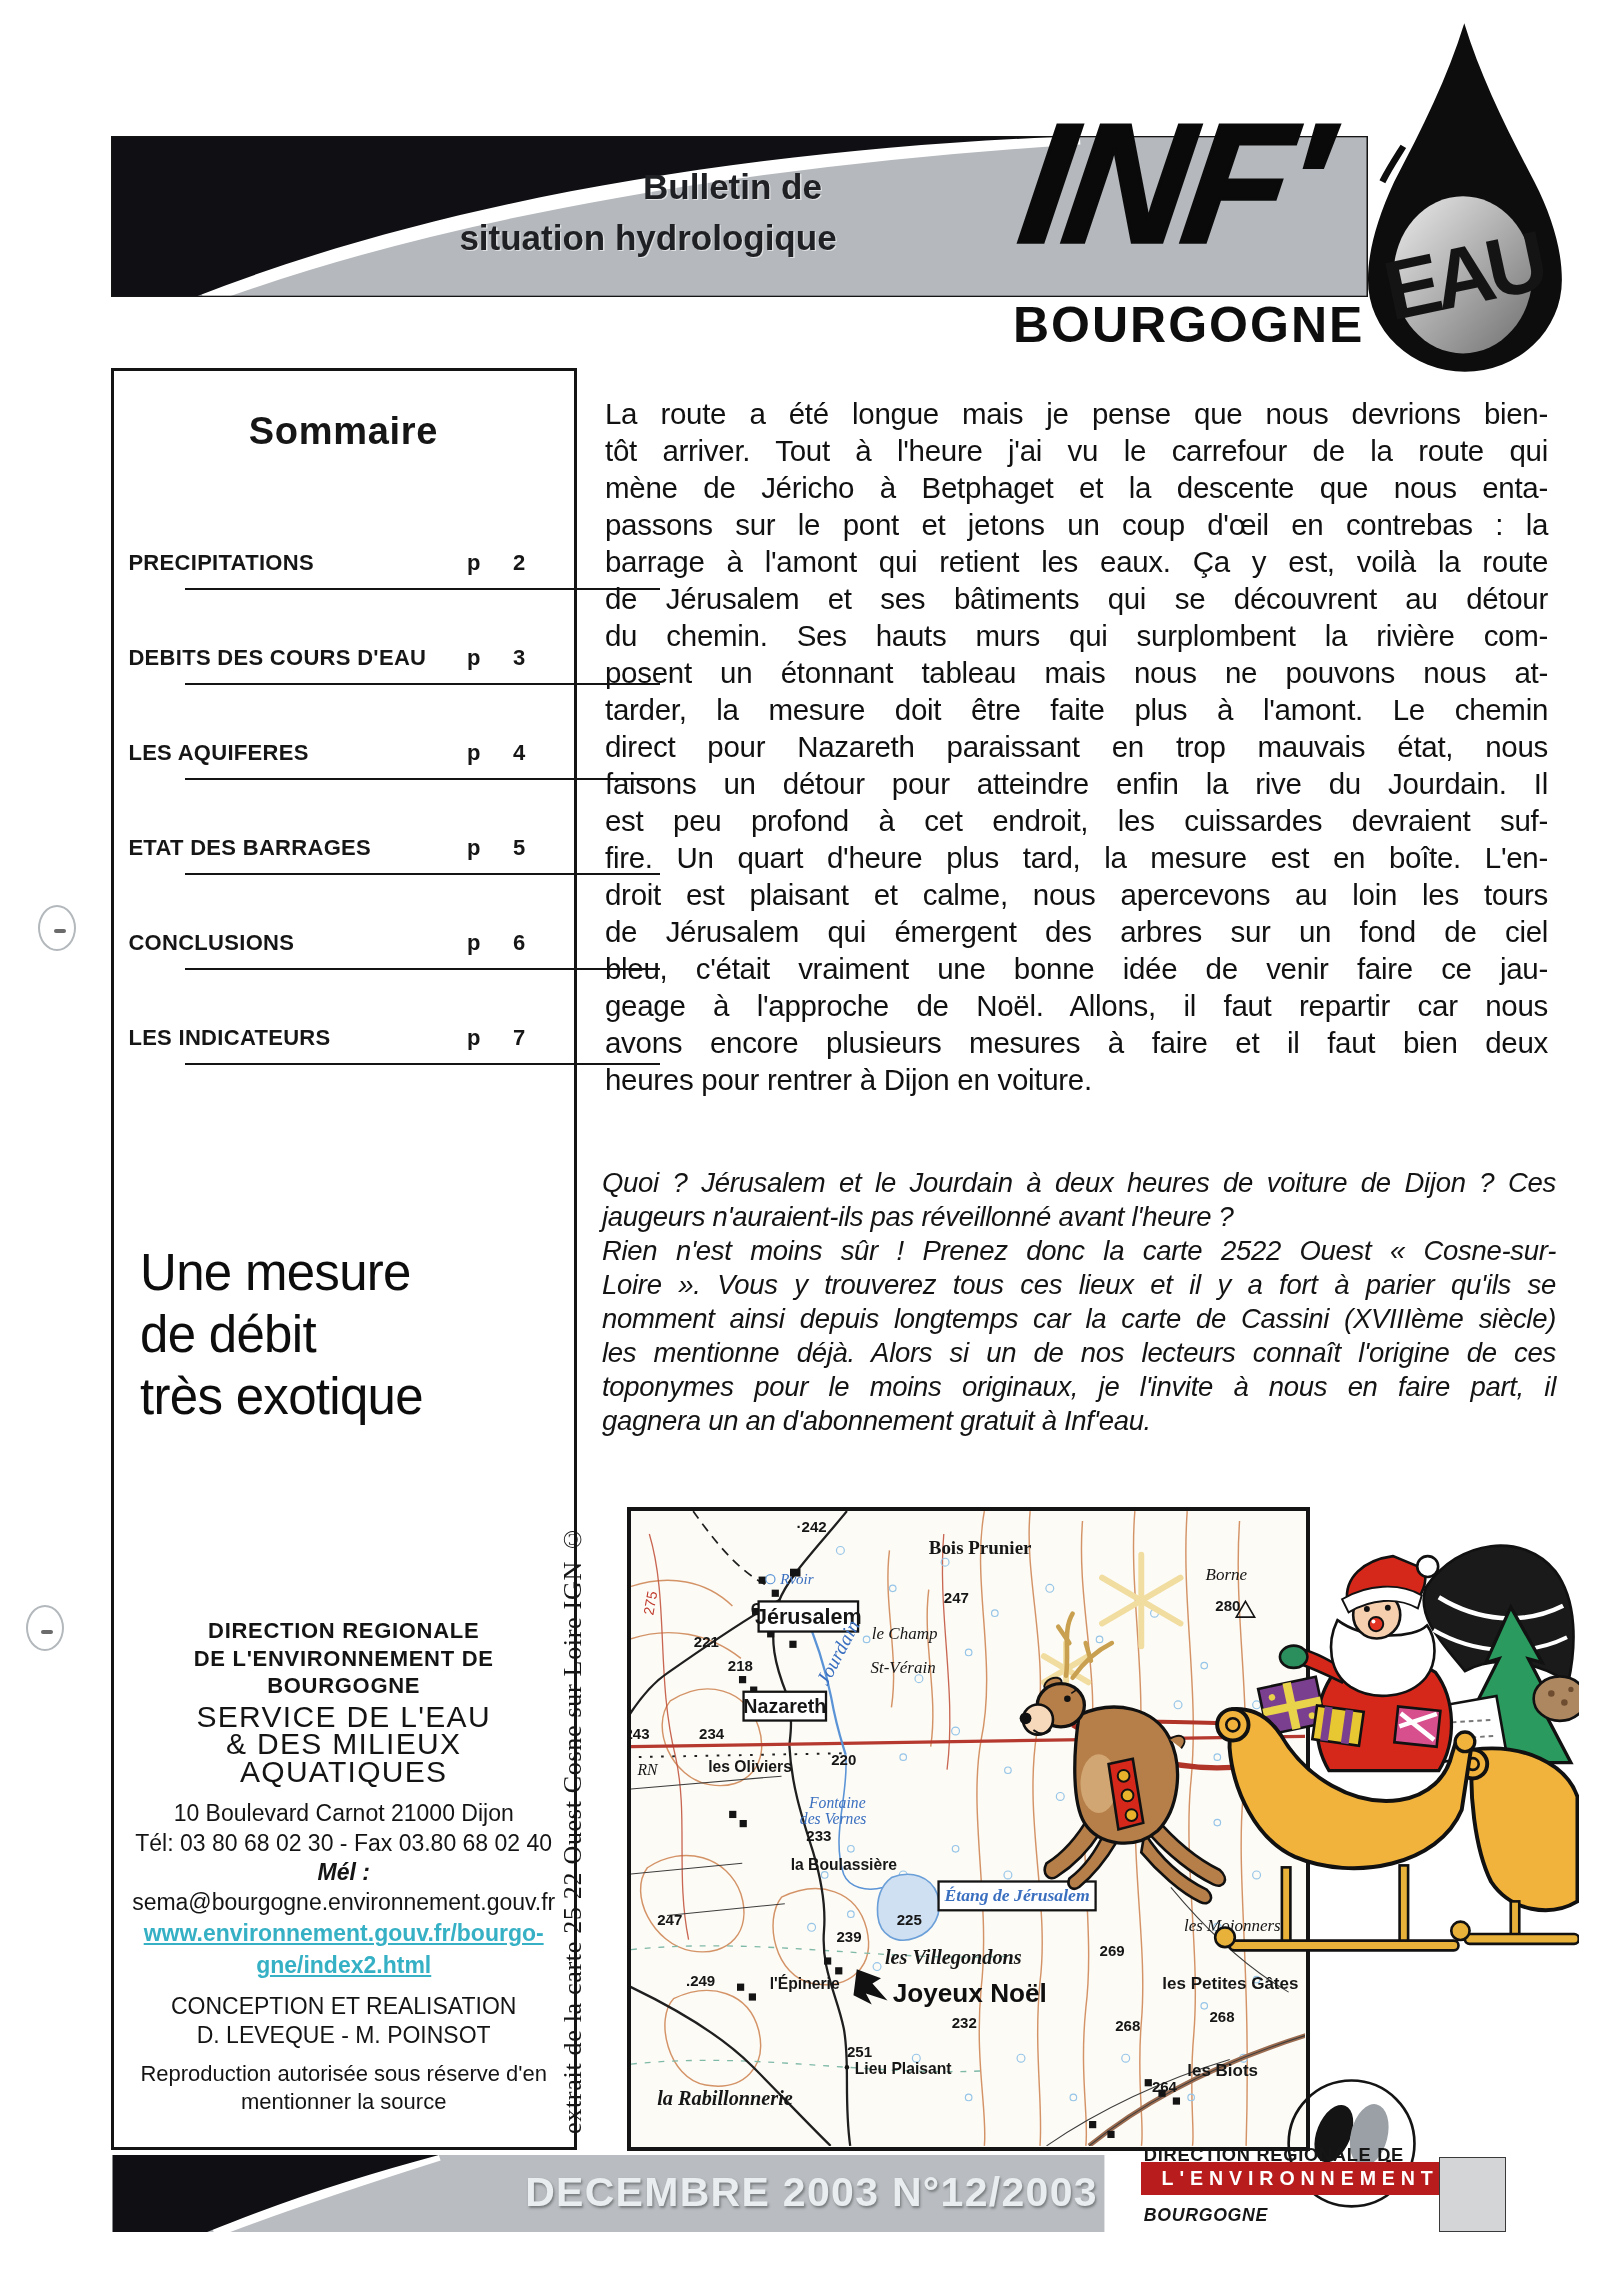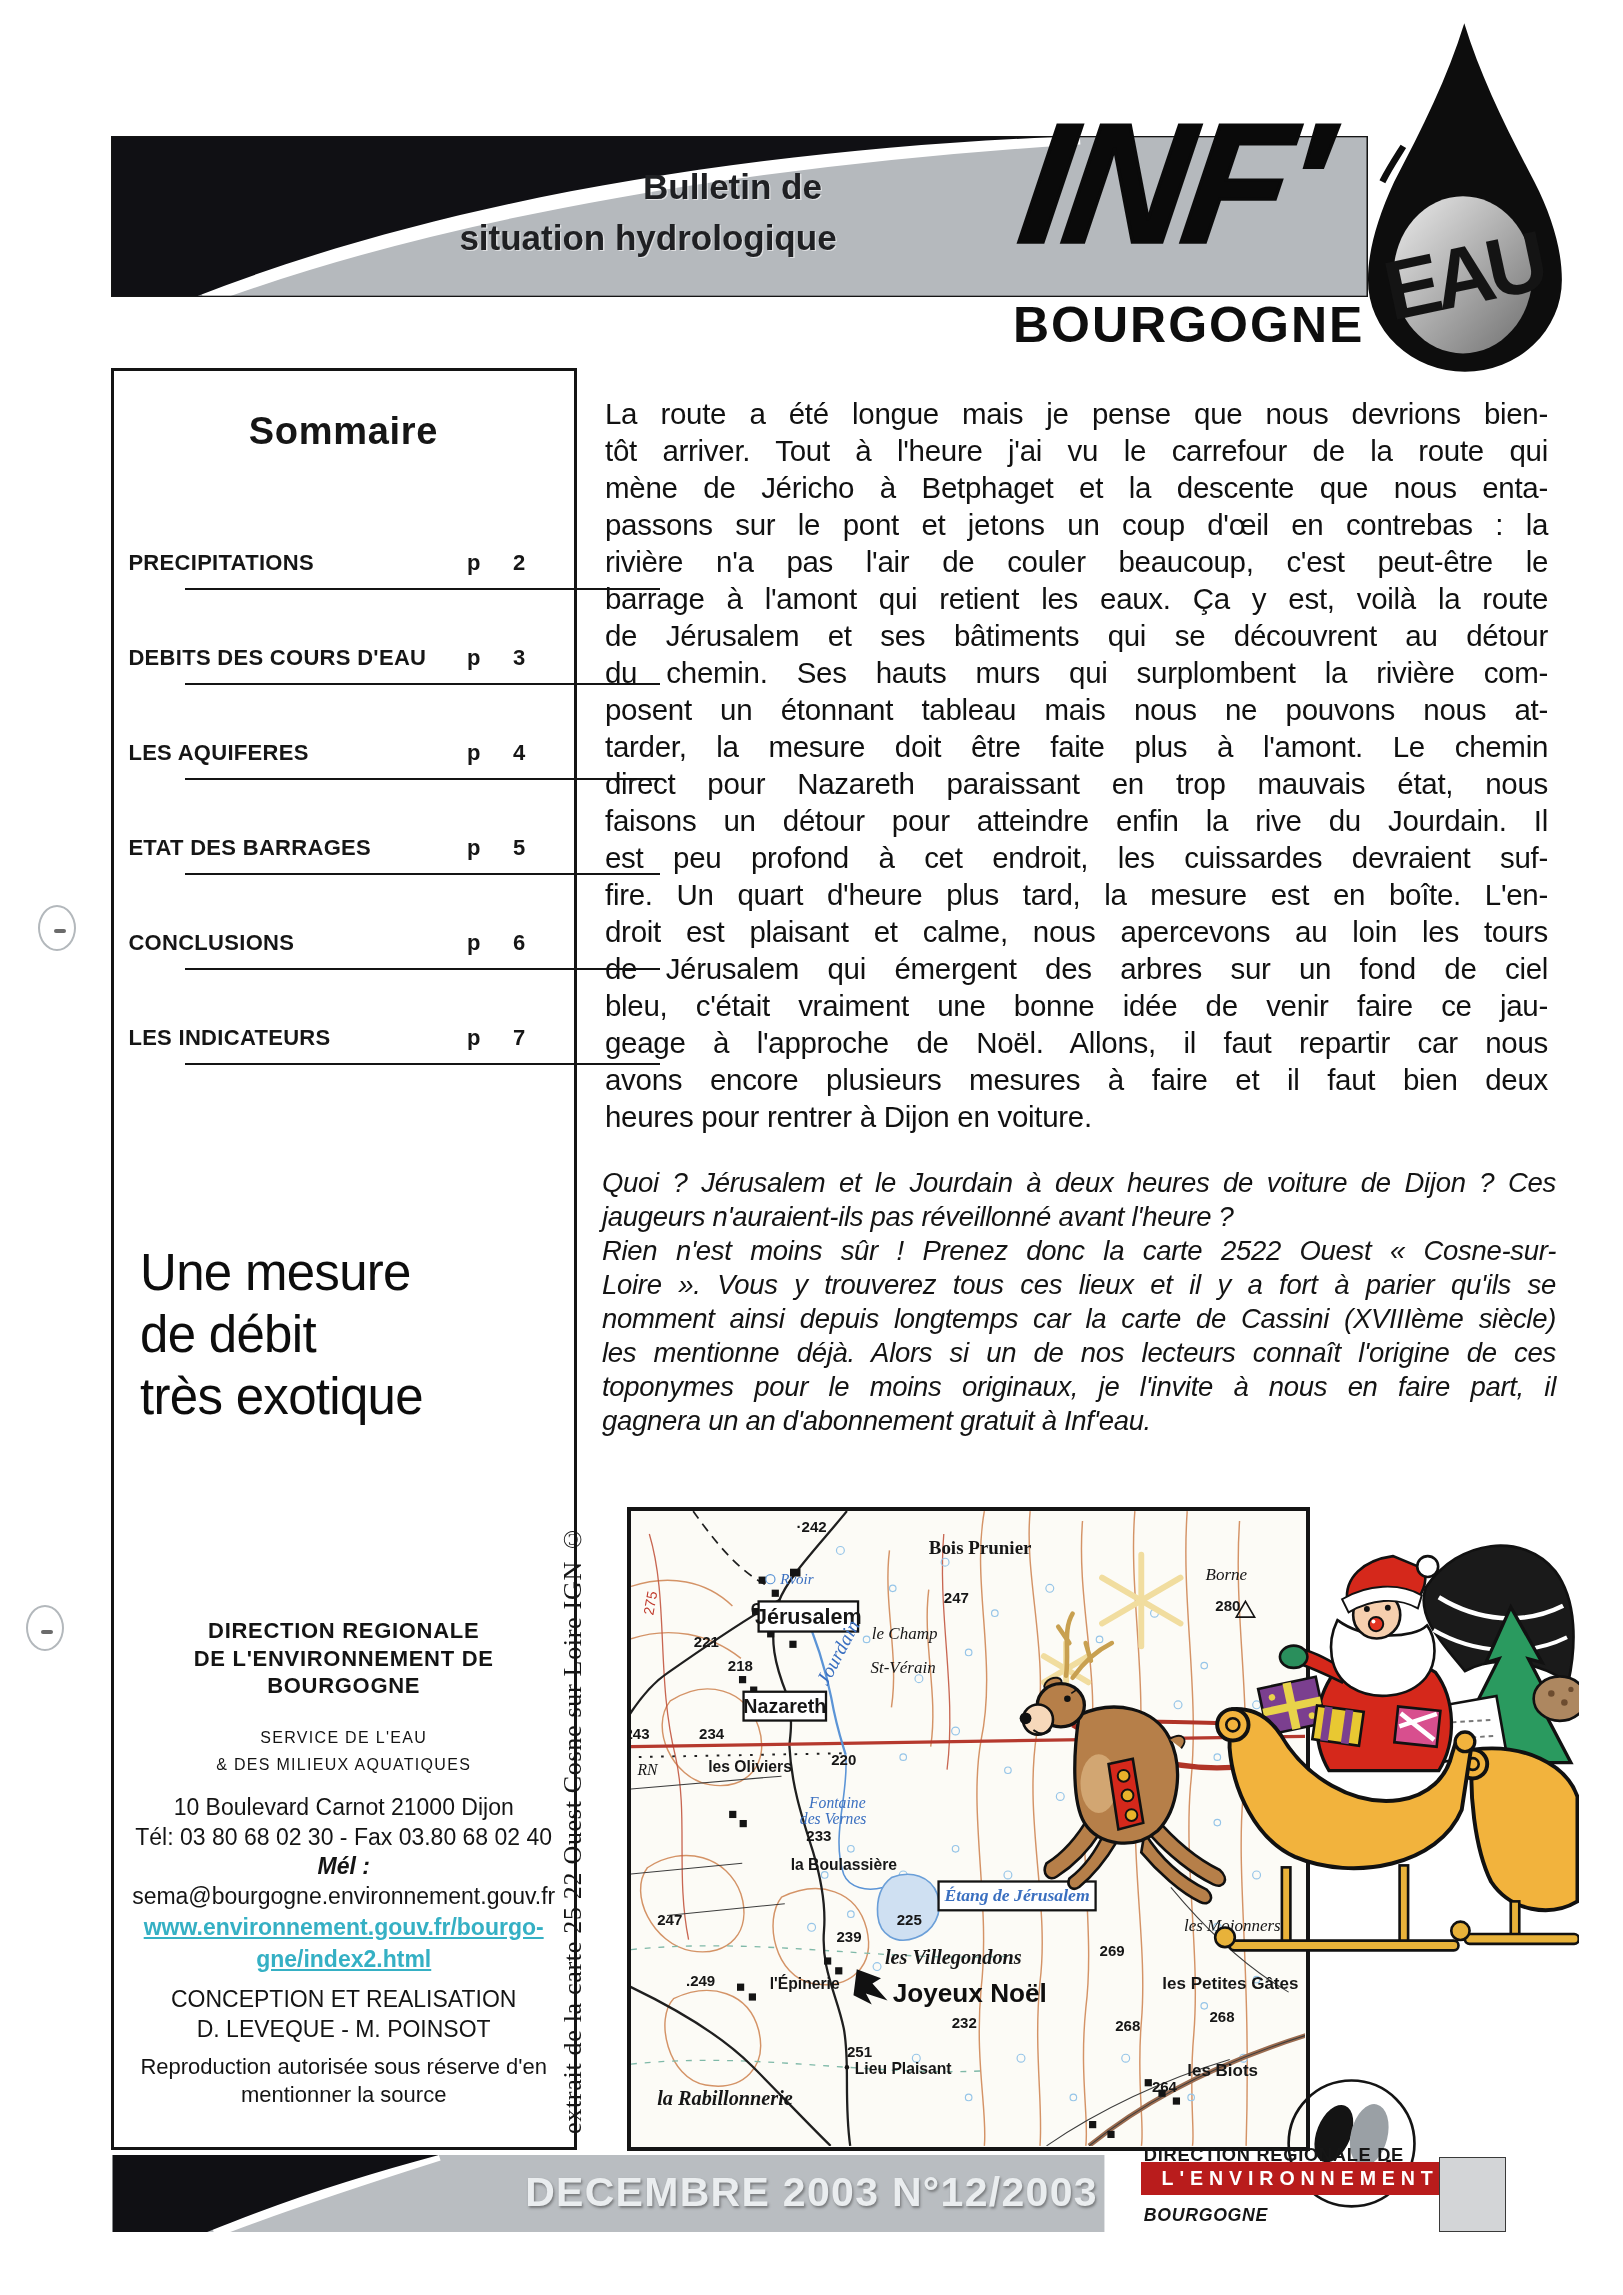--- a/index.html
+++ b/index.html
@@ -28,21 +28,21 @@
              font-size:38px;font-weight:bold;letter-spacing:0.7px;}
   .toc-row{position:absolute;left:0;width:554px;height:85px;}
   .toc-label{position:absolute;left:14.4px;top:0;font-size:22px;font-weight:bold;letter-spacing:0.3px;}
   .toc-p{position:absolute;left:353px;top:0;font-size:22px;font-weight:bold;}
   .toc-num{position:absolute;left:399px;top:0;font-size:22px;font-weight:bold;}
   .toc-line{position:absolute;left:71px;right:7.9px;top:38px;border-bottom:2.6px solid #141414;}
   .art-title{position:absolute;left:26px;top:871px;width:412px;text-align:left;
              font-size:51px;font-weight:normal;line-height:62px;letter-spacing:-0.7px;color:#0d0d0d;}
   .contact{position:absolute;left:9.2px;top:1246px;width:441px;text-align:center;color:#141414;}
   .c-strong{font-size:22px;font-weight:bold;line-height:27.5px;letter-spacing:0.7px;}
-  .c-serv{font-size:16px;line-height:27.5px;letter-spacing:1.3px;margin-top:24px;}
+  .c-serv{font-size:30px;line-height:27.5px;letter-spacing:1.3px;margin-top:3px;}
   .c-addr{font-size:23px;line-height:30px;margin-top:13px;}
   .c-mel{font-size:23px;line-height:29px;}
   .c-mel b{font-style:italic;}
   .c-email{font-size:23px;line-height:30px;}
   .c-link{font-size:23px;line-height:32px;color:#35b0c4;text-decoration:underline;font-weight:bold;}
   .c-cred{font-size:23px;line-height:29.5px;margin-top:10.5px;}
   .c-repro{font-size:22px;line-height:28px;margin-top:9.2px;}
 
   
   .bodytext{position:absolute;left:605px;top:367px;width:943px;font-size:29.5px;
@@ -213,21 +213,20 @@
   <div class="hole" style="left:38px;top:905px"></div>
   <div class="holedash" style="left:54px;top:929px"></div>
   <div class="hole" style="left:26px;top:1605px"></div>
   <div class="holedash" style="left:41px;top:1630px"></div>
 
   <div class="bodytext">
       <div class="jline">La route a été longue mais je pense que nous devrions bien-</div>
       <div class="jline">tôt arriver. Tout à l'heure j'ai vu le carrefour de la route qui</div>
       <div class="jline">mène de Jéricho à Betphaget et la descente que nous enta-</div>
       <div class="jline">passons sur le pont et jetons un coup d'œil en contrebas : la</div>
-      <div class="jline">rivière n'a pas l'air de couler beaucoup, c'est peut-être le</div>
       <div class="jline">barrage à l'amont qui retient les eaux. Ça y est, voilà la route</div>
       <div class="jline">de Jérusalem et ses bâtiments qui se découvrent au détour</div>
       <div class="jline">du chemin. Ses hauts murs qui surplombent la rivière com-</div>
       <div class="jline">posent un étonnant tableau mais nous ne pouvons nous at-</div>
       <div class="jline">tarder, la mesure doit être faite plus à l'amont. Le chemin</div>
       <div class="jline">direct pour Nazareth paraissant en trop mauvais état, nous</div>
       <div class="jline">faisons un détour pour atteindre enfin la rive du Jourdain. Il</div>
       <div class="jline">est peu profond à cet endroit, les cuissardes devraient suf-</div>
       <div class="jline">fire. Un quart d'heure plus tard, la mesure est en boîte. L'en-</div>
       <div class="jline">droit est plaisant et calme, nous apercevons au loin les tours</div>

